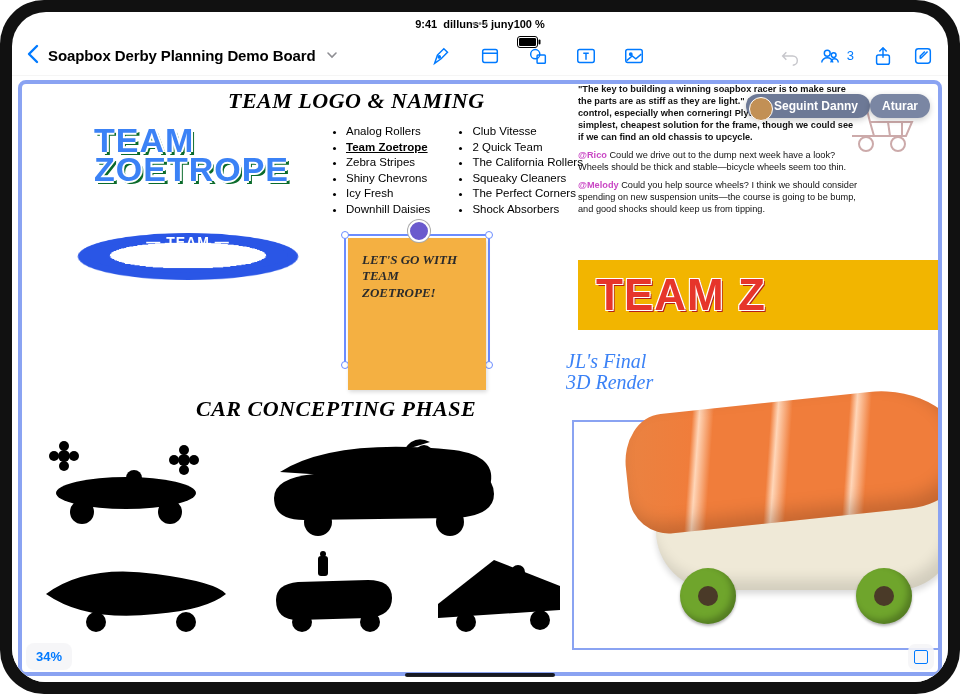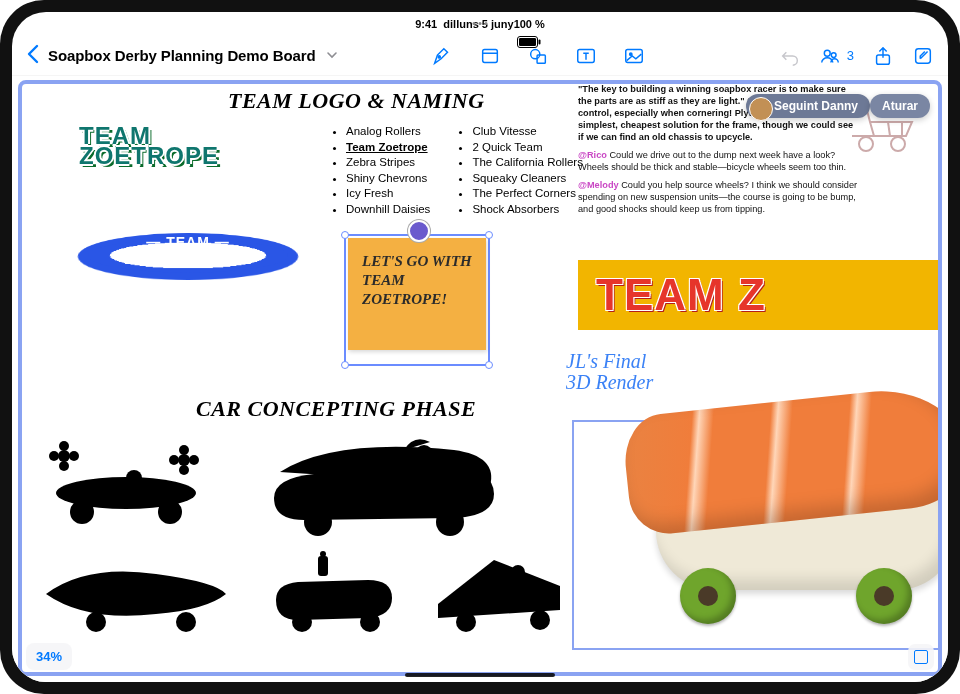--- a/index.html
+++ b/index.html
@@ -56,47 +56,47 @@
     position:absolute; inset: 4px 6px 6px 6px;
     border: 4px solid #8aa3f2; border-radius: 8px;
     pointer-events:none;
   }
   .canvas { position:absolute; inset: 4px 6px 6px 6px; overflow: hidden; }
   
   .heading { font-family: Georgia, 'Times New Roman', serif; font-style: italic; font-weight: 700; letter-spacing: 0.5px; }
   .h1 { position:absolute; left:210px; top: 8px; font-size: 22px; }
   .h2 { position:absolute; left:178px; top: 316px; font-size: 22px; }
   .logo1 {
-    position:absolute; left:61px; top:46px; width:200px;
+    position:absolute; left:76px; top:46px; width:200px;
     font-family: Impact, 'Arial Black', sans-serif; font-weight: 900;
-    font-size: 24px; line-height: 0.85; letter-spacing: 1px;
-    color:#0f766e;
+    font-size: 34px; line-height: 0.85; letter-spacing: 1px;
+    color:#3b82f6;
     text-shadow: 2px 0 #fff, -2px 0 #fff, 0 2px #fff, 0 -2px #fff, 3px 3px #0a6b2b;
   }
   .logo2-wrap { position:absolute; left:60px; top:140px; width:220px; height:80px; }
   .ring {
     width:220px; height:70px; border: 10px solid #2a56e6; border-radius: 50%;
     transform: perspective(400px) rotateX(48deg);
     position:absolute; top:0; left:0;
     background: radial-gradient(ellipse at center, #fff 55%, #2a56e6 55%);
   }
   .ring-text {
     position:absolute; top:14px; left:0; width:100%; text-align:center;
     font-family: 'Arial Black', Impact, sans-serif; font-weight:900; font-size:14px;
     color:#fff; letter-spacing:1px;
   }
   .ring-text .bot { font-size: 18px; letter-spacing: 0; display:block; margin-top:-2px;}
   .name-lists { position:absolute; left:314px; top:44px; display:flex; gap:28px; font-size:11.5px; }
   .name-lists ul { list-style: disc; padding-left: 14px; }
   .name-lists li { line-height: 1.35; }
   .name-lists li.sel { font-weight: 700; text-decoration: underline; }
   .sticky {
-    position:absolute; left:330px; top:158px; width:138px; height:112px;
+    position:absolute; left:330px; top:158px; width:138px; height:152px;
     background:#f4b042; padding: 14px 12px 12px 14px;
-    font-family: 'Comic Sans MS', 'Segoe Script', cursive; font-size: 15px; font-style: italic; font-weight:600;
+    font-family: 'Comic Sans MS', 'Segoe Script', cursive; font-size: 13px; font-style: italic; font-weight:600;
     color:#2b2b2b; line-height:1.25;
     box-shadow: 1px 2px 4px rgba(0,0,0,0.15);
   }
   .sticky-sel { position:absolute; left:326px; top:154px; width:146px; height:132px; border:2px solid #6b8cff; }
   .sticky-sel .h { position:absolute; width:8px; height:8px; background:#fff; border:1.5px solid #6b8cff; border-radius:50%; }
   .h.tl{top:-5px;left:-5px}.h.tr{top:-5px;right:-5px}.h.bl{bottom:-5px;left:-5px}.h.br{bottom:-5px;right:-5px}
   .avatar-dot { position:absolute; left:390px; top:140px; width:22px; height:22px; border-radius:50%; background:#6a5acd; border:2px solid #fff; box-shadow:0 0 0 1px #aaa; z-index:5;}
   .textbox {
     position:absolute; left:560px; top:4px; width:280px;
     font-size: 9.2px; line-height: 1.3; color:#111;

